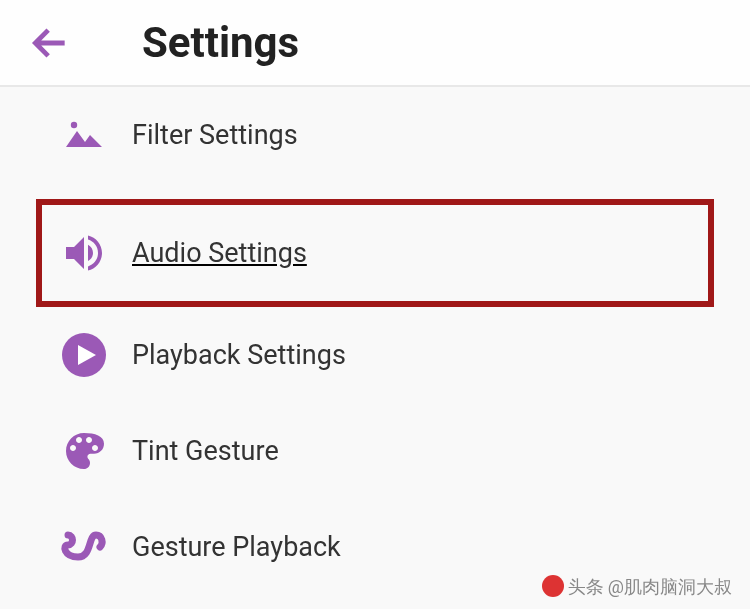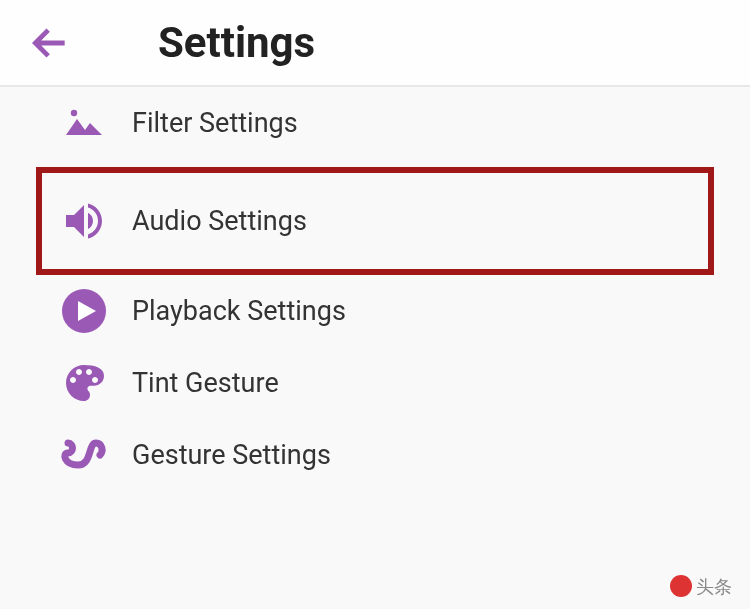--- a/index.html
+++ b/index.html
@@ -27,36 +27,36 @@
       display: flex;
       align-items: center;
       justify-content: center;
       cursor: pointer;
       margin-right: 70px;
     }
     .title {
       font-size: 42px;
       font-weight: 700;
       color: #222;
-      margin-left: 16px;
     }
     .content {
       padding: 0 0 0 0;
     }
     .settings-item {
       display: flex;
       align-items: center;
-      padding: 12px 36px;
+      padding: 24px 36px;
       cursor: pointer;
       position: relative;
     }
     .settings-item.highlighted {
       border: 6px solid #a01818;
-      margin: 8px 36px 0 36px;
+      margin: 16px 36px 0 36px;
       padding: 24px 0;
+      text-decoration: underline;
     }
     .settings-item.highlighted .icon-wrap {
       margin-left: -6px;
       width: 96px;
     }
     .icon-wrap {
       width: 96px;
       display: flex;
       align-items: center;
       justify-content: center;
@@ -141,21 +141,22 @@
     </span>
     <span class="item-label">Tint Gesture</span>
   </div>
 
   <div class="settings-item">
     <span class="icon-wrap">
       <svg viewBox="0 0 24 24">
           <path fill="none" stroke="#9b59b6" stroke-width="3.5" stroke-linecap="round" d="M4 6c3 0 3 5 0 5s-2 6 5 6 5-11 9-11c3 0 4 4 2 6"></path>
         </svg>
     </span>
-    <span class="item-label">Gesture Settings</span>
+    <span class="item-label">Gesture Playback</span>
   </div>
 
 </div>
 
 <div class="watermark">
   <span class="watermark-logo"></span>
   <span>头条</span>
+  <span>@肌肉脑洞大叔</span>
 </div>
 
 </body></html>

